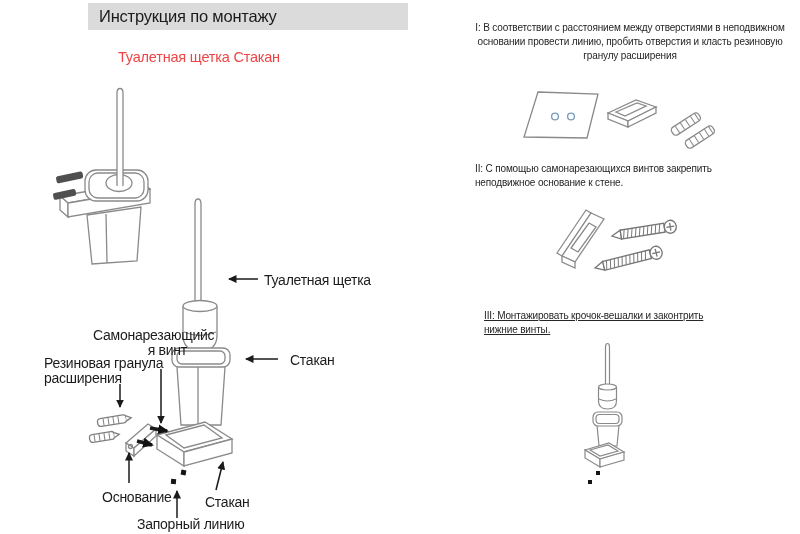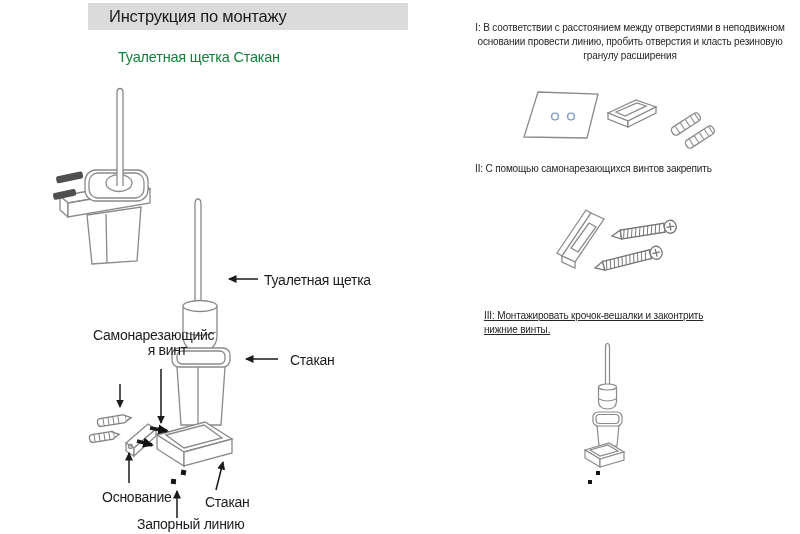--- a/index.html
+++ b/index.html
@@ -1,22 +1,22 @@
 <!DOCTYPE html>
 <html><head>
 <meta charset="utf-8">
 <style>
   html,body { margin:0; padding:0; background:#fff; }
   .page { position:relative; width:800px; height:534px; background:#fff; overflow:hidden;
           font-family:"Liberation Sans", sans-serif; color:#1c1c1c; }
   .abs { position:absolute; }
   .title-band { left:88px; top:3px; width:320px; height:27px; background:#dbdbdb;
-                display:flex; align-items:center; padding-left:21px; box-sizing:border-box; }
+                display:flex; align-items:center; padding-left:11px; box-sizing:border-box; }
   .title-band span { font-size:16.5px; color:#1a1a1a; letter-spacing:-0.2px; }
-  .subtitle { left:118px; top:49px; font-size:14.5px; color:#15803d; letter-spacing:-0.2px; }
+  .subtitle { left:118px; top:49px; font-size:14.5px; color:#ef4444; letter-spacing:-0.2px; }
   .lbl { font-size:14px; color:#1c1c1c; letter-spacing:-0.25px; white-space:nowrap; line-height:14.5px; }
   .lbl.center { text-align:right; white-space:normal; }
   .step-text { font-size:10px; color:#262626; letter-spacing:-0.15px; line-height:14px; }
   .step-text.center { text-align:center; }
   .step-text div { white-space:nowrap; }
   svg { display:block; }
 </style>
 </head>
 <body>
 
@@ -110,20 +110,24 @@
       <line x1="110" y1="353" x2="127" y2="356" stroke-width="3.5" marker-end="url(#ahb)"></line>
       <line x1="97" y1="366" x2="112" y2="370" stroke-width="3.5" marker-end="url(#ahb)"></line>
     </g>
   </svg>
 
   <div class="abs lbl" style="left:264px; top:273px;">Туалетная щетка</div>
   <div class="abs lbl center" style="left:93px; top:328px; width:94px;">
     <div>Самонарезающийс</div>
     <div>я винт</div>
   </div>
+  <div class="abs lbl" style="left:44px; top:356px;">
+    <div>Резиновая гранула</div>
+    <div>расширения</div>
+  </div>
   <div class="abs lbl" style="left:290px; top:353px;">Стакан</div>
   <div class="abs lbl" style="left:102px; top:490px;">Основание</div>
   <div class="abs lbl" style="left:205px; top:495px;">Стакан</div>
   <div class="abs lbl" style="left:137px; top:517px;">Запорный линию</div>
 
   <div class="abs step-text center" style="left:455px; top:21px; width:350px;">
     <div>I: В соответствии с расстоянием между отверстиями в неподвижном</div>
     <div>основании провести линию, пробить отверстия и класть резиновую</div>
     <div>гранулу расширения</div>
   </div>
@@ -145,20 +149,21 @@
       </g>
       <g transform="translate(186,57) rotate(-33)">
         <rect x="0" y="0" width="32" height="9" rx="3.5" fill="#fff"></rect>
         <path d="M6,0.5 L6,8.5 M12,0.5 L12,8.5 M18,0.5 L18,8.5 M24,0.5 L24,8.5 M29,0.5 L29,8.5" stroke-width="1"></path>
       </g>
     </g>
   </svg>
 
   <div class="abs step-text" style="left:475px; top:162px; width:320px;">
     <div>II: С помощью самонарезающихся винтов закрепить</div>
+    <div>неподвижное основание к стене.</div>
   </div>
 
   <svg class="abs" style="left:548px; top:195px;" width="152" height="85" viewBox="0 0 152 85">
     <g stroke="#8a8a8a" stroke-width="1.3" fill="none">
       <g>
         <polygon points="9,58 38,15 43,18 14,61" fill="#fff"></polygon>
         <polygon points="14,61 43,18 56,24 27,67" fill="#fff"></polygon>
         <polygon points="23,53 41,28 48,32 30,57"></polygon>
         <polygon points="14,61 27,67 27,73 14,67" fill="#fff"></polygon>
       </g>

